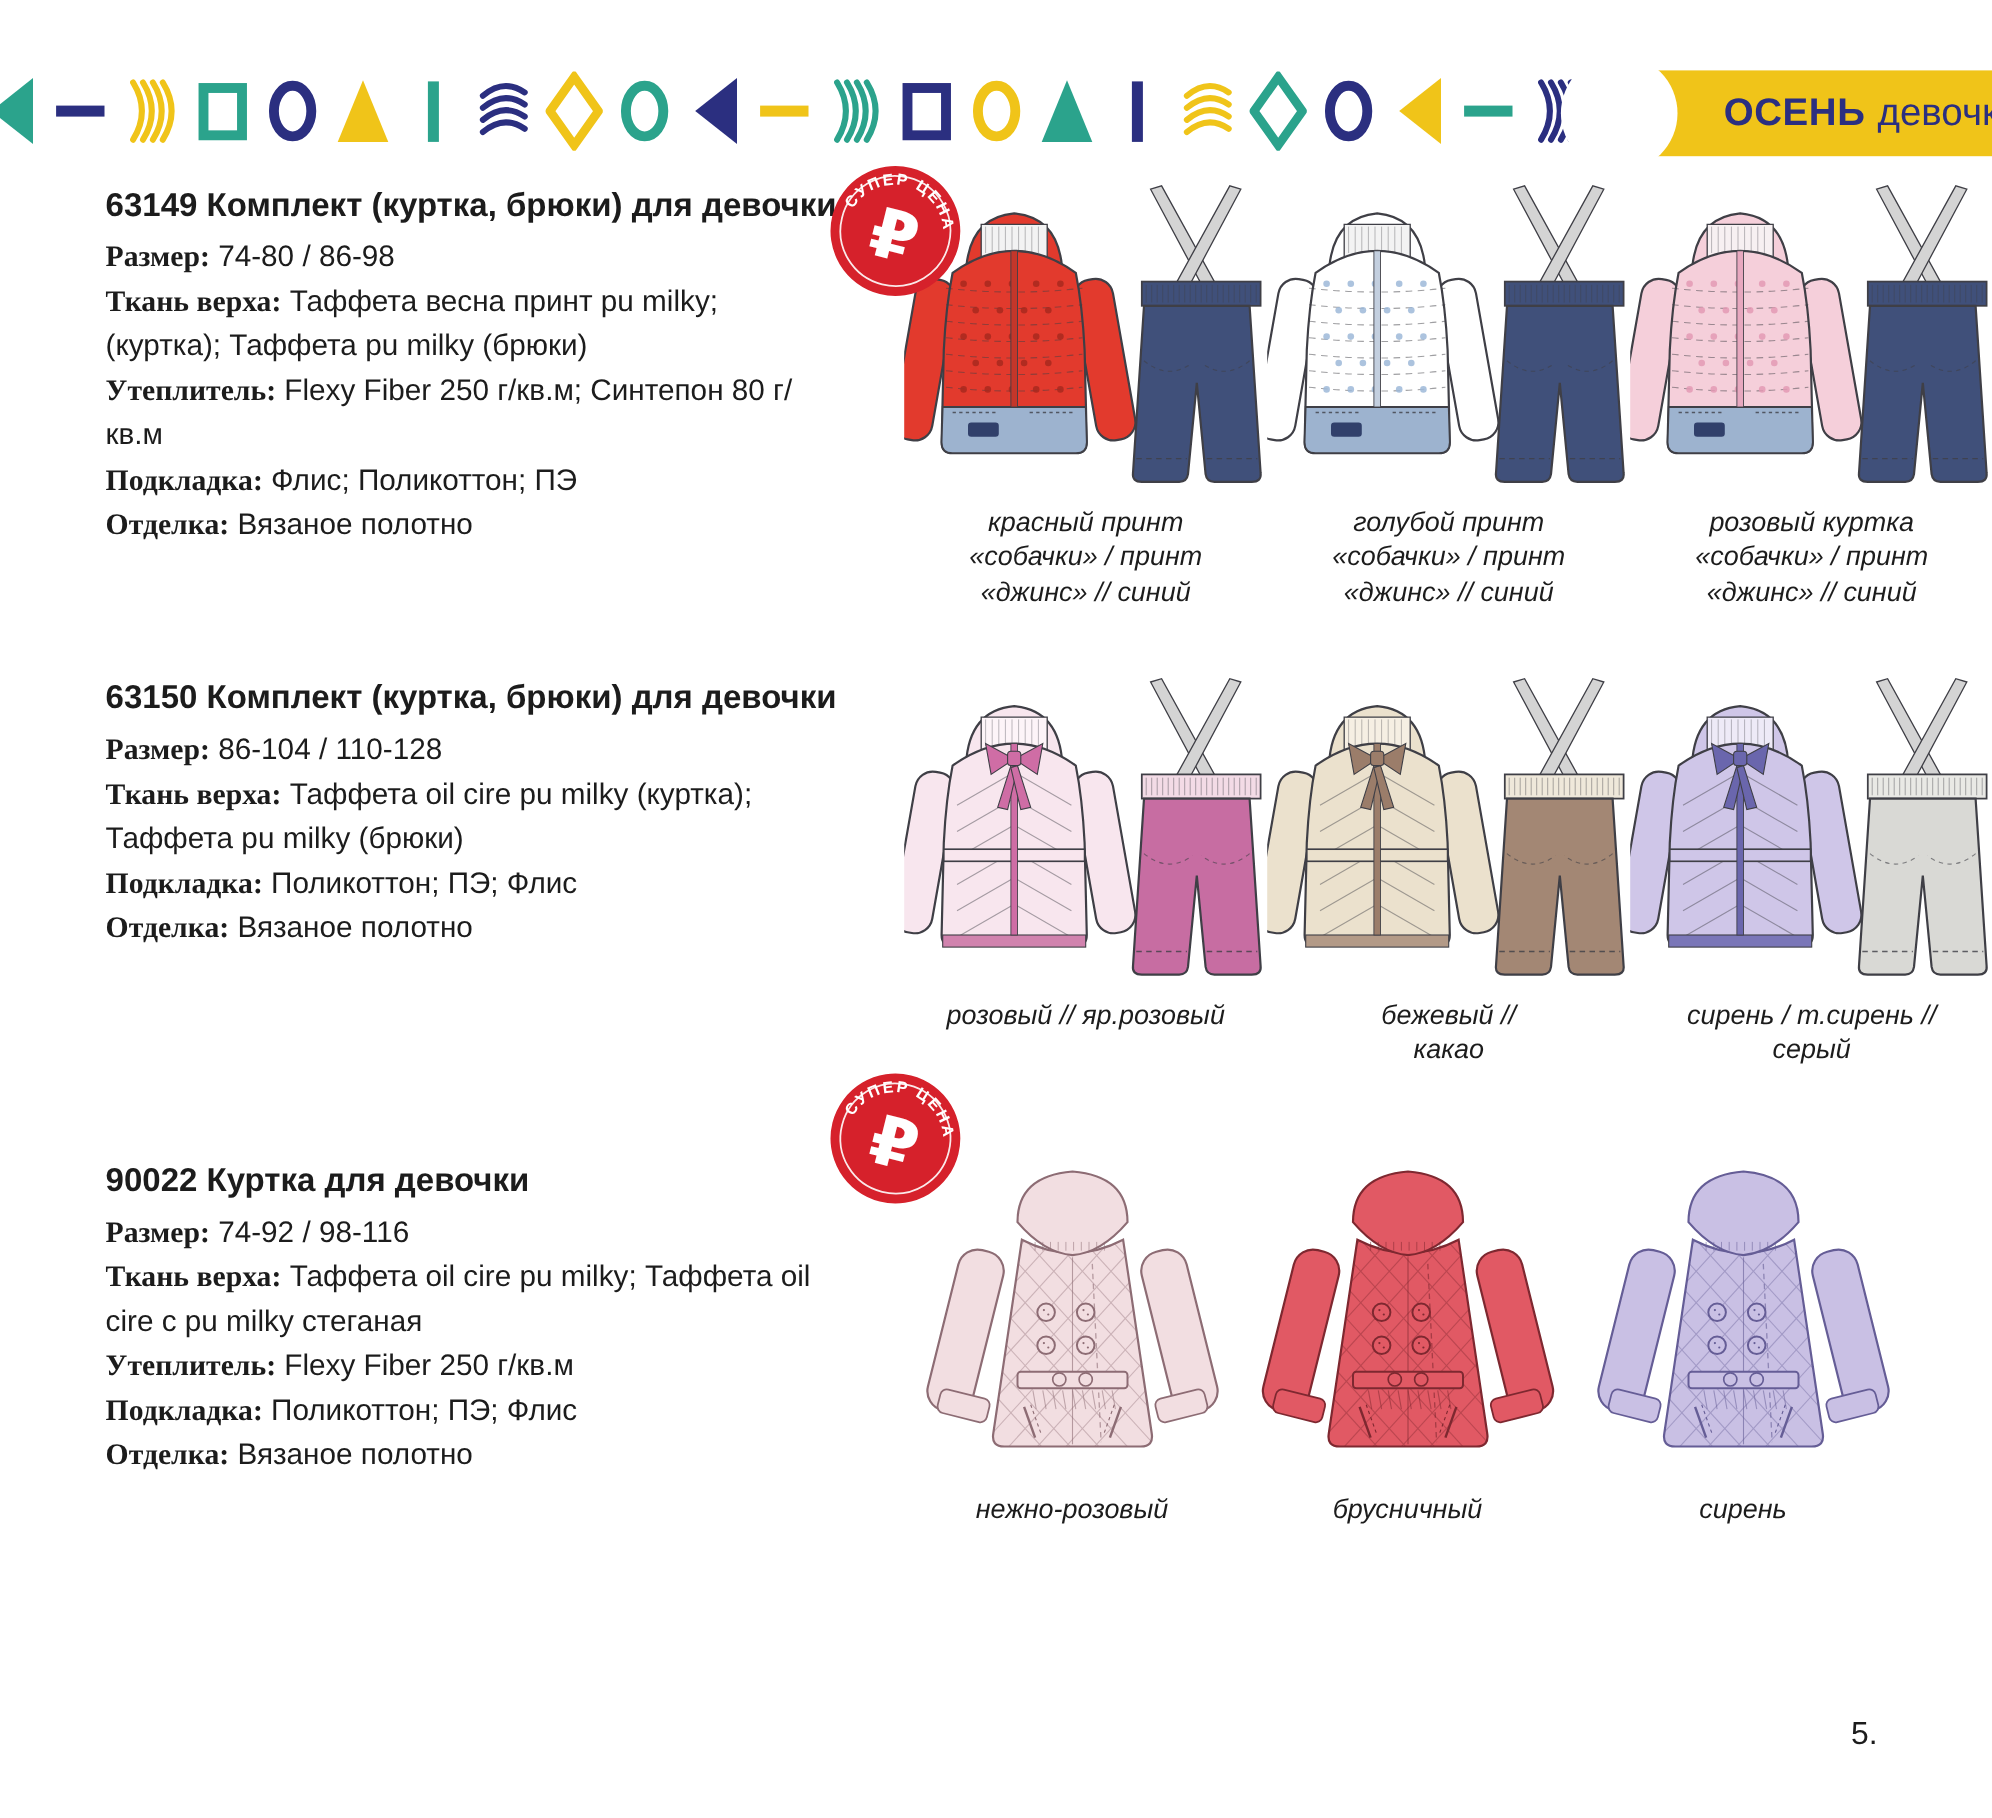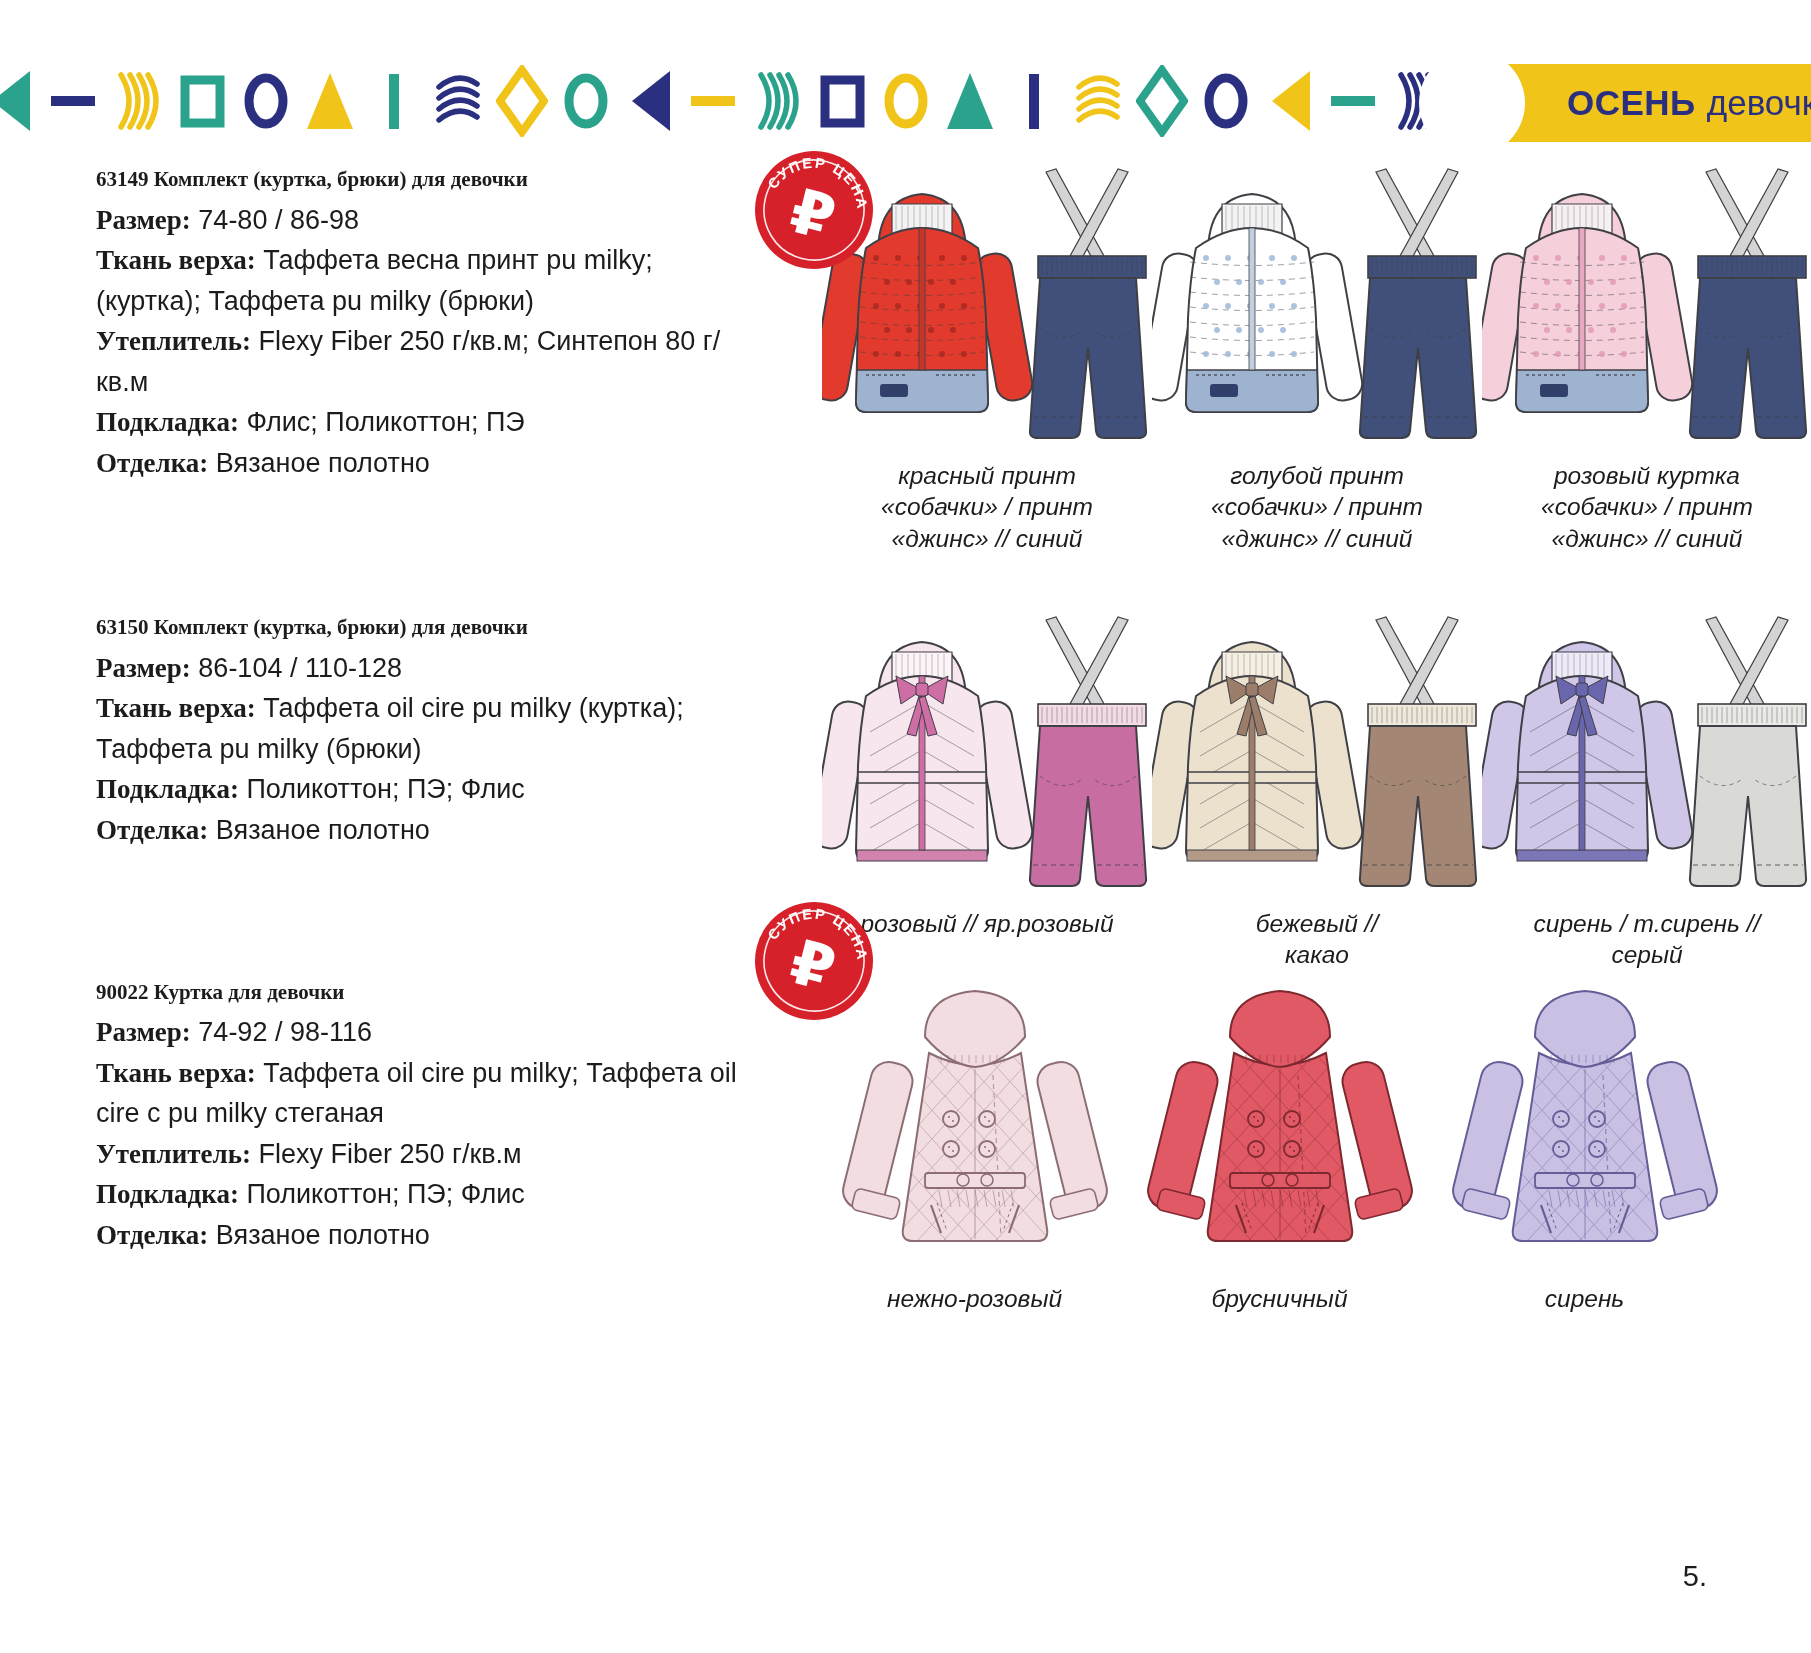--- a/index.html
+++ b/index.html
@@ -15,23 +15,23 @@
   .banner{position:absolute;right:0;top:4px;width:322px;height:78px;
           display:flex;align-items:center;padding-left:78px;box-sizing:border-box;}
   .banner-cut{position:absolute;left:-70px;top:50%;transform:translateY(-50%);
           width:106px;height:106px;background:#ffffff;border-radius:50%;}
   .banner-bold{font-weight:bold;font-size:35px;letter-spacing:.5px;}
   .banner-reg{font-size:35px;margin-left:11px;font-weight:400;}
   
   main{position:absolute;top:158px;left:96px;right:14px;}
   section.product{display:flex;align-items:flex-start;}
   section.product.s1{margin-bottom:52px;}
-  section.product.s2{}
+  section.product.s2{margin-bottom:74px;}
   .info{width:668px;flex:none;padding-top:6px;}
-  .info h2{font-size:21px;line-height:1.5;margin:0 0 4px 0;font-weight:bold;font-family:Liberation Serif, serif;}
+  .info h2{font-size:30px;line-height:1.5;margin:0 0 4px 0;font-weight:bold;}
   .spec{font-size:27px;line-height:1.5;margin:0;}
   .spec b{font-weight:bold;font-family:Liberation Serif, serif;}
   .gallery{flex:1;position:relative;padding-left:58px;}
   .variants{display:flex;}
   .variant{display:flex;flex-direction:column;align-items:center;margin:0;font-style:italic;}
   .variant.set{width:330px;}
   .variant.coat{width:305px;}
   .art{line-height:0;}
   .caption{font-size:24.5px;line-height:1.28;text-align:center;margin-top:2px;
            white-space:pre-line;}

